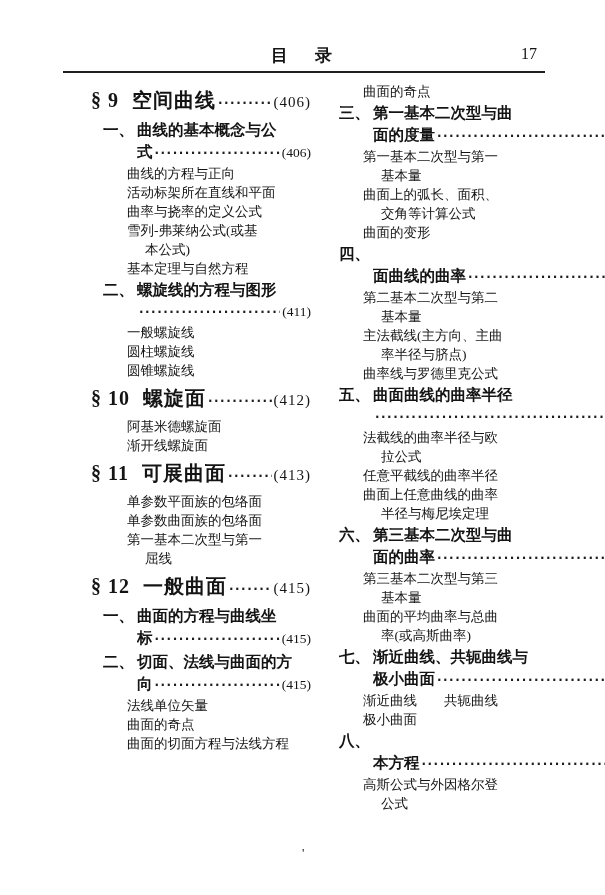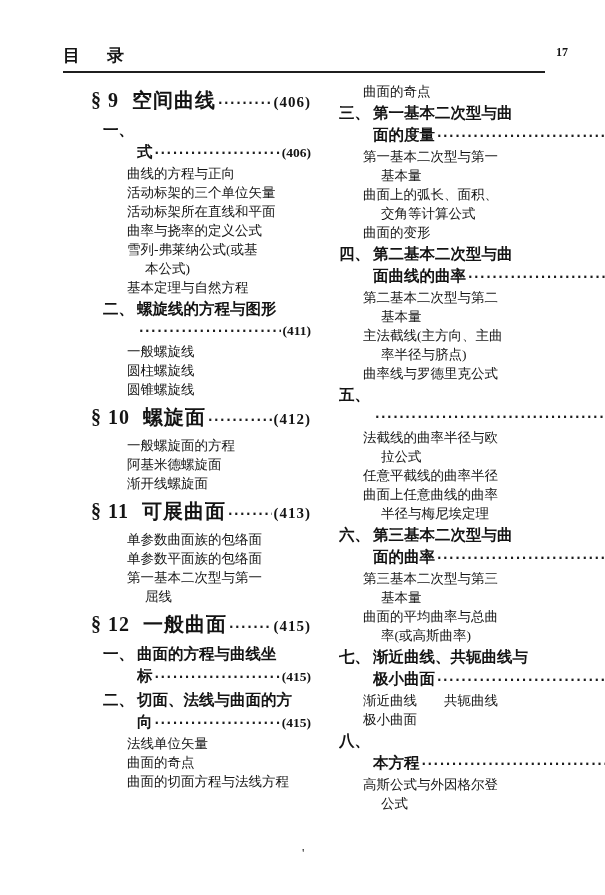--- a/index.html
+++ b/index.html
@@ -2,25 +2,25 @@
 <html><head>
 <meta charset="utf-8">
 <style>
   html,body { margin:0; padding:0; background:#e8e8e8; }
   .page {
     position:relative; width:605px; height:895px; background:#ffffff;
     font-family:"Liberation Serif","DejaVu Serif",serif; color:#141414;
     overflow:hidden; margin:0 auto;
   }
   .header-title {
-    position:absolute; top:44px; left:63px; width:482px; 
+    position:absolute; top:44px; left:63px; width:482px; text-align:center;
     font-size:17px; font-weight:bold; letter-spacing:5px;
   }
   .page-number {
-    position:absolute; top:45px; right:37px; font-size:12px; font-weight:bold;
+    position:absolute; top:45px; right:68px; font-size:16px; font-weight:normal;
     font-family:"Liberation Serif","DejaVu Serif",serif;
   }
   .header-rule {
     position:absolute; top:71px; left:63px; width:482px; height:0;
     border-top:2px solid #1f1f1f;
   }
   .columns {
     position:absolute; top:82px; left:63px; right:38px; display:flex;
     align-items:flex-start;
   }
@@ -37,21 +37,21 @@
   }
   .sub { margin-left:12px; margin-top:1px; }
   .sub .prefix { margin-right:3px; }
   .subcont { margin-left:46px; }
   .item    { font-size:13.5px; line-height:19px; margin-left:36px; }
   .itemcont{ font-size:13.5px; line-height:19px; margin-left:54px; }
   .dots {
     flex:1; overflow:hidden; font-size:12px; letter-spacing:1.5px;
     margin:0 2px; color:#1d1d1d; font-family:"DejaVu Sans","Liberation Sans",sans-serif;
   }
-  .pg { font-size:13.5px; font-weight:bold; font-family:"Liberation Serif","DejaVu Serif",serif; }
+  .pg { font-size:13.5px; font-weight:normal; font-family:"Liberation Serif","DejaVu Serif",serif; }
   .section .pg { font-size:15px; }
   .stray-mark { position:absolute; top:845px; left:302px; font-size:13px; color:#111; }
 </style>
 </head>
 <body>
 
 <div class="page">
   <div class="header-title">目　录</div>
   <div class="page-number">17</div>
   <div class="header-rule"></div>
@@ -59,31 +59,29 @@
   <div class="columns">
     <div class="col-left">
         <div class="line section">
           <span class="prefix">§ 9</span>
           <span class="txt">空间曲线</span>
           <span class="dots">················································································</span>
           <span class="pg">(406)</span>
         </div>
         <div class="line sub">
           <span class="prefix">一、</span>
+          <span class="txt">曲线的基本概念与公</span>
         </div>
         <div class="line subcont">
           <span class="txt">式</span>
           <span class="dots">················································································</span>
           <span class="pg">(406)</span>
         </div>
         <div class="line item">
           <span class="txt">曲线的方程与正向</span>
-        </div>
-        <div class="line item">
-          <span class="txt">活动标架的三个单位矢量</span>
         </div>
         <div class="line item">
           <span class="txt">活动标架所在直线和平面</span>
         </div>
         <div class="line item">
           <span class="txt">曲率与挠率的定义公式</span>
         </div>
         <div class="line item">
           <span class="txt">雪列-弗莱纳公式(或基</span>
         </div>
@@ -110,39 +108,36 @@
         <div class="line item">
           <span class="txt">圆锥螺旋线</span>
         </div>
         <div class="line section">
           <span class="prefix">§ 10</span>
           <span class="txt">螺旋面</span>
           <span class="dots">················································································</span>
           <span class="pg">(412)</span>
         </div>
         <div class="line item">
-          <span class="txt">一般螺旋面的方程</span>
-        </div>
-        <div class="line item">
           <span class="txt">阿基米德螺旋面</span>
         </div>
         <div class="line item">
           <span class="txt">渐开线螺旋面</span>
         </div>
         <div class="line section">
           <span class="prefix">§ 11</span>
           <span class="txt">可展曲面</span>
           <span class="dots">················································································</span>
           <span class="pg">(413)</span>
         </div>
         <div class="line item">
+          <span class="txt">单参数平面族的包络面</span>
+        </div>
+        <div class="line item">
           <span class="txt">单参数曲面族的包络面</span>
-        </div>
-        <div class="line item">
-          <span class="txt">单参数平面族的包络面</span>
         </div>
         <div class="line item">
           <span class="txt">第一基本二次型与第一</span>
         </div>
         <div class="line itemcont">
           <span class="txt">屈线</span>
         </div>
         <div class="line section">
           <span class="prefix">§ 12</span>
           <span class="txt">一般曲面</span>
@@ -200,21 +195,20 @@
           <span class="txt">曲面上的弧长、面积、</span>
         </div>
         <div class="line itemcont">
           <span class="txt">交角等计算公式</span>
         </div>
         <div class="line item">
           <span class="txt">曲面的变形</span>
         </div>
         <div class="line sub">
           <span class="prefix">四、</span>
-          <span class="txt">第二基本二次型与曲</span>
         </div>
         <div class="line subcont">
           <span class="txt">面曲线的曲率</span>
           <span class="dots">················································································</span>
         </div>
         <div class="line item">
           <span class="txt">第二基本二次型与第二</span>
         </div>
         <div class="line itemcont">
           <span class="txt">基本量</span>
@@ -223,20 +217,21 @@
           <span class="txt">主法截线(主方向、主曲</span>
         </div>
         <div class="line itemcont">
           <span class="txt">率半径与脐点)</span>
         </div>
         <div class="line item">
           <span class="txt">曲率线与罗德里克公式</span>
         </div>
         <div class="line sub">
           <span class="prefix">五、</span>
+          <span class="txt">曲面曲线的曲率半径</span>
         </div>
         <div class="line subcont">
           <span class="dots">················································································</span>
         </div>
         <div class="line item">
           <span class="txt">法截线的曲率半径与欧</span>
         </div>
         <div class="line itemcont">
           <span class="txt">拉公式</span>
         </div>

